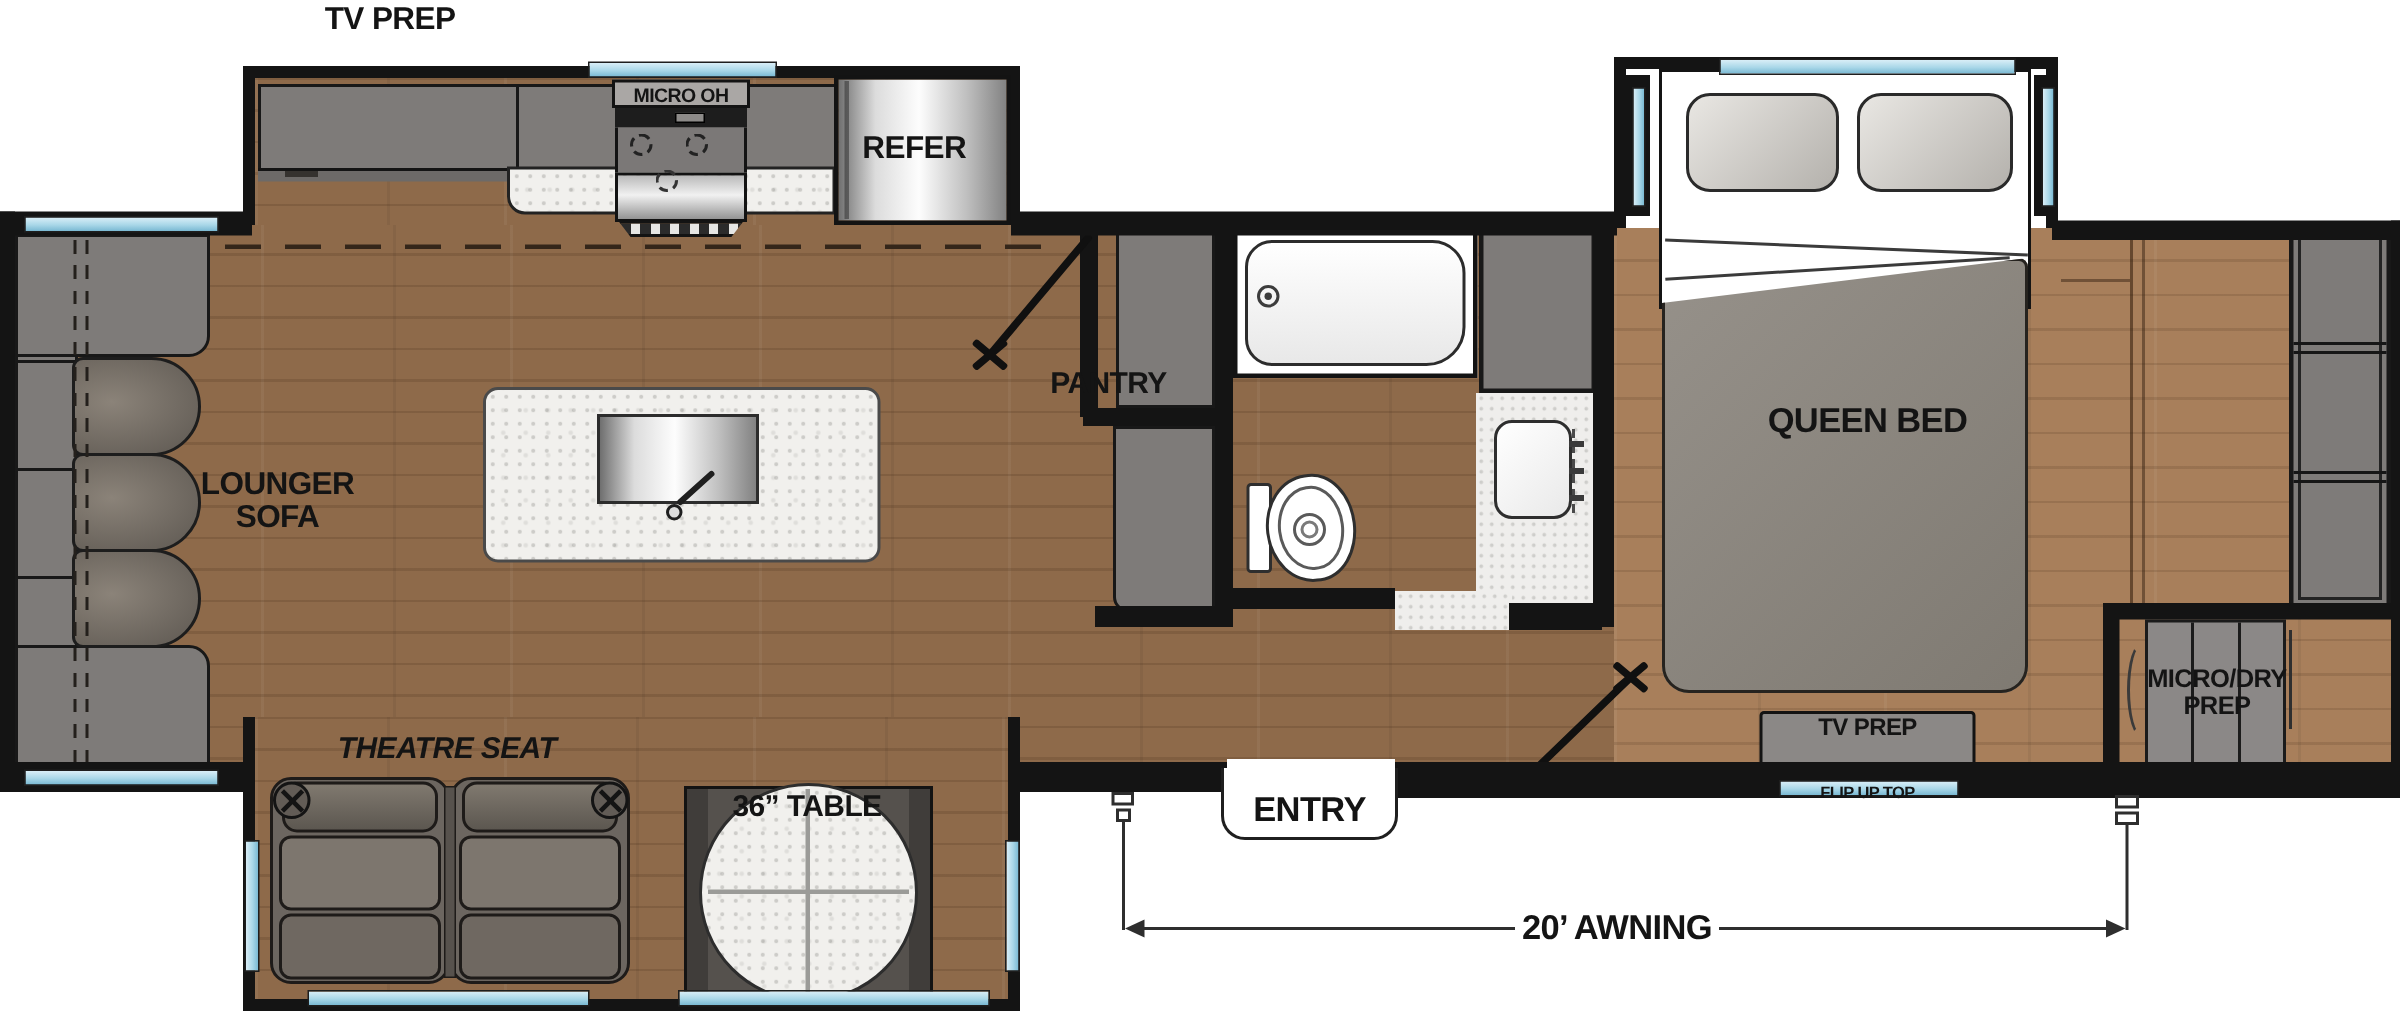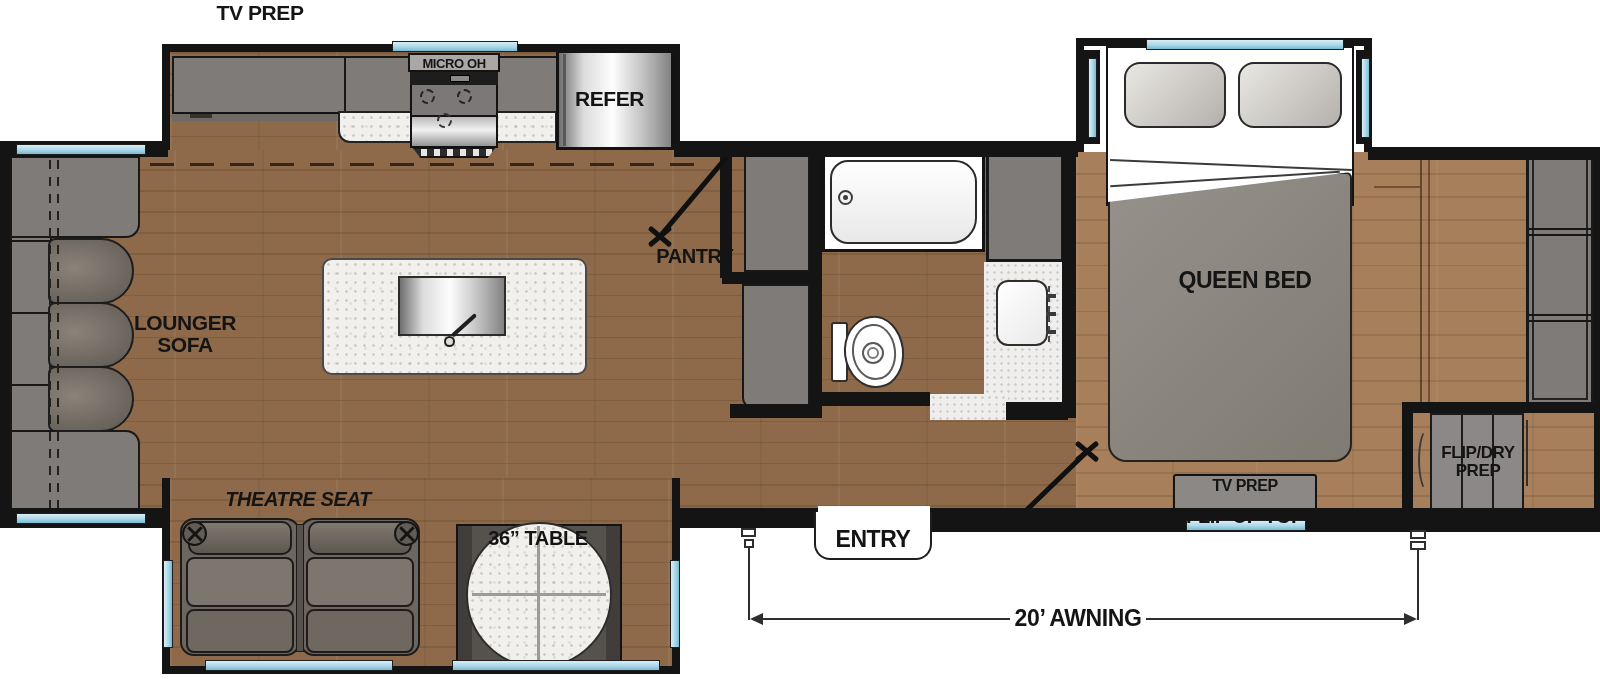--- a/index.html
+++ b/index.html
@@ -124,21 +124,21 @@
   <div class="abs" style="left:444px;top:336px;width:11px;height:11px;border:2px solid #1f1f1f;border-radius:50%;background:#ddd;box-sizing:border-box;z-index:17;"></div>
 
   <div class="wall" style="left:720px;top:150px;width:12px;height:128px;z-index:25;"></div>
   <div class="gray" style="left:744px;top:152px;width:66px;height:120px;z-index:12;"></div>
   <div class="wall" style="left:722px;top:272px;width:90px;height:12px;z-index:25;"></div>
   <div class="gray" style="left:742px;top:284px;width:68px;height:124px;border-radius:0 0 0 10px;z-index:12;"></div>
   <div class="wall" style="left:730px;top:404px;width:92px;height:14px;z-index:25;"></div>
   <div class="doorline" style="left:660px;top:234px;width:104px;transform:rotate(-50deg);"></div>
   <div class="xbar" style="left:646px;top:234px;transform:rotate(40deg);"></div>
   <div class="xbar" style="left:646px;top:234px;transform:rotate(-40deg);"></div>
-  <div class="lbl" style="left:640px;top:246px;width:110px;font-size:20px;">PANTRY</div>
+  <div class="lbl" style="left:684px;top:246px;width:110px;font-size:20px;">PANTRY</div>
 
   <div class="wall" style="left:810px;top:150px;width:12px;height:258px;z-index:25;"></div>
   <div class="abs" style="left:822px;top:152px;width:163px;height:100px;background:#ffffff;border:3px solid #131313;box-sizing:border-box;z-index:12;"></div>
   <div class="abs" style="left:830px;top:160px;width:147px;height:84px;background:linear-gradient(180deg,#ffffff,#e8e8e8);border:2.5px solid #2c2c2c;border-radius:18px 22px 26px 18px;box-sizing:border-box;z-index:13;"></div>
   <div class="abs" style="left:838px;top:190px;width:15px;height:15px;border:2px solid #3c3c3c;border-radius:50%;box-sizing:border-box;z-index:14;"></div>
   <div class="abs" style="left:843px;top:195px;width:5px;height:5px;background:#3c3c3c;border-radius:50%;z-index:14;"></div>
   <div class="gray" style="left:986px;top:152px;width:78px;height:110px;border-width:3px;z-index:12;"></div>
   <div class="tile" style="left:984px;top:262px;width:80px;height:148px;"></div>
   <div class="tile" style="left:930px;top:394px;width:78px;height:26px;"></div>
   <div class="abs" style="left:996px;top:280px;width:52px;height:66px;background:linear-gradient(135deg,#ffffff,#e9e9e9);border:2.5px solid #2e2e2e;border-radius:12px;box-sizing:border-box;z-index:14;"></div>
@@ -186,35 +186,35 @@
   <div class="abs marble" style="left:466px;top:522px;width:146px;height:146px;border:2.5px solid #2d2d2d;border-radius:50%;box-sizing:border-box;z-index:20;"></div>
   <div class="abs" style="left:537px;top:526px;width:3px;height:138px;background:#9b9b98;z-index:21;"></div>
   <div class="abs" style="left:472px;top:593px;width:134px;height:3px;background:#9b9b98;z-index:21;"></div>
 
   <div class="abs" style="left:818px;top:506px;width:112px;height:26px;background:#ffffff;z-index:32;"></div>
   <div class="abs" style="left:814px;top:512px;width:118px;height:48px;background:#ffffff;border:2.5px solid #1f1f1f;border-top:none;border-radius:0 0 16px 16px;box-sizing:border-box;z-index:35;"></div>
   <div class="lbl" style="left:814px;top:527px;width:118px;font-size:23px;">ENTRY</div>
 
   <div class="abs" style="left:1173px;top:474px;width:144px;height:38px;background:#8b8886;border:2.5px solid #131313;border-radius:3px;box-sizing:border-box;z-index:15;"></div>
   <div class="lbl" style="left:1173px;top:478px;width:144px;font-size:16px;">TV PREP</div>
-  <div class="lbl" style="left:1173px;top:506px;width:144px;font-size:20px;">FLIP UP TOP</div>
+  <div class="lbl" style="left:1173px;top:524px;width:144px;font-size:11px;">FLIP UP TOP</div>
 
   <div class="gray" style="left:1526px;top:152px;width:68px;height:254px;border-width:3px;z-index:12;"></div>
   <div class="abs" style="left:1532px;top:158px;width:56px;height:242px;border:2px solid #232323;box-sizing:border-box;z-index:13;"></div>
   <div class="abs" style="left:1529px;top:228px;width:62px;height:2px;background:#161616;z-index:14;"></div>
   <div class="abs" style="left:1529px;top:234px;width:62px;height:2px;background:#161616;z-index:14;"></div>
   <div class="abs" style="left:1529px;top:314px;width:62px;height:2px;background:#161616;z-index:14;"></div>
   <div class="abs" style="left:1529px;top:320px;width:62px;height:2px;background:#161616;z-index:14;"></div>
 
   <div class="wall" style="left:1402px;top:402px;width:192px;height:11px;"></div>
   <div class="wall" style="left:1402px;top:402px;width:11px;height:112px;"></div>
   <div class="abs" style="left:1430px;top:413px;width:94px;height:97px;background:#8b8887;background-image:repeating-linear-gradient(90deg,rgba(0,0,0,0) 0 29px,#1b1b1b 29px 31px);border:2px solid #1b1b1b;box-sizing:border-box;z-index:12;"></div>
   <div class="abs" style="left:1418px;top:428px;width:20px;height:64px;border:2px solid transparent;border-left:2px solid #3a3a3a;border-radius:50%;box-sizing:border-box;z-index:13;"></div>
   <div class="abs" style="left:1526px;top:420px;width:2px;height:66px;background:#2f2f2f;z-index:13;"></div>
-  <div class="lbl" style="left:1408px;top:444px;width:140px;font-size:17px;">FLIP/DRY</div>
+  <div class="lbl" style="left:1408px;top:444px;width:140px;font-size:17px;">MICRO/DRY</div>
   <div class="lbl" style="left:1408px;top:462px;width:140px;font-size:17px;">PREP</div>
 
   <div class="abs" style="left:741px;top:528px;width:15px;height:9px;border:2px solid #2e2e2e;background:#fff;box-sizing:border-box;z-index:50;"></div>
   <div class="abs" style="left:744px;top:539px;width:10px;height:9px;border:2px solid #2e2e2e;background:#fff;box-sizing:border-box;z-index:50;"></div>
   <div class="dimv" style="left:748px;top:548px;height:72px;"></div>
   <div class="abs" style="left:1410px;top:530px;width:16px;height:9px;border:2px solid #2e2e2e;background:#fff;box-sizing:border-box;z-index:50;"></div>
   <div class="abs" style="left:1410px;top:541px;width:16px;height:9px;border:2px solid #2e2e2e;background:#fff;box-sizing:border-box;z-index:50;"></div>
   <div class="dimv" style="left:1417px;top:550px;height:70px;"></div>
   <div class="abs" style="left:750px;top:613px;width:0;height:0;border-top:6px solid transparent;border-bottom:6px solid transparent;border-right:13px solid #2e2e2e;z-index:55;"></div>
   <div class="dimline" style="left:760px;top:618px;width:250px;"></div>

